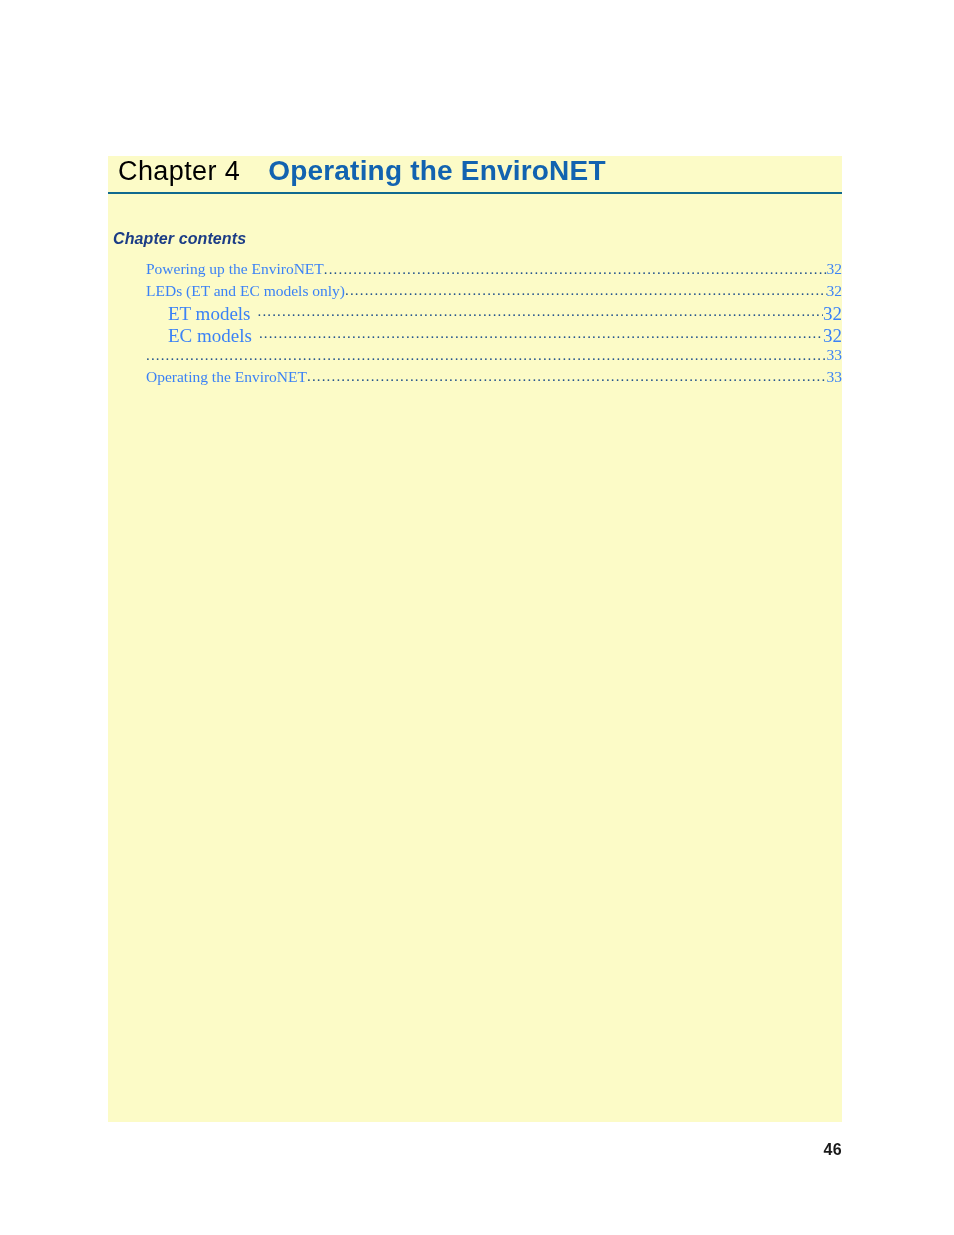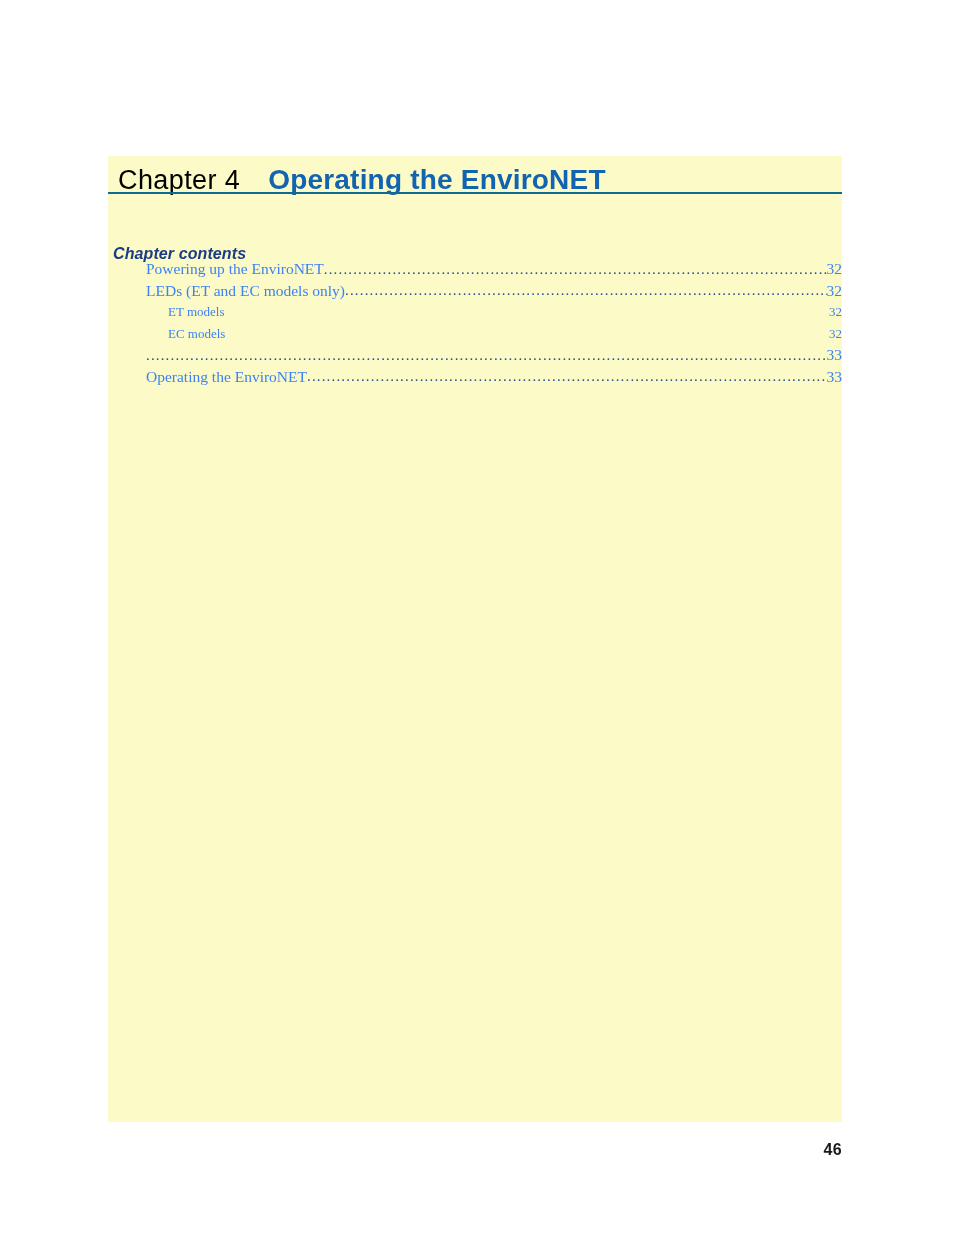--- a/index.html
+++ b/index.html
@@ -31,21 +31,21 @@
     top: 156px;
     width: 734px;
     height: 966px;
     background: #fcfbc7;
   }
 
   
   .chapter-head {
     position: absolute;
     left: 118px;
-    top: 166px;
+    top: 157px;
     width: 724px;
     height: 36px;
     display: flex;
     align-items: baseline;
     white-space: nowrap;
   }
   .chapter-label {
     font-family: "Liberation Sans", "DejaVu Sans", sans-serif;
     font-size: 27px;
     font-weight: 400;
@@ -70,21 +70,21 @@
     top: 192px;
     width: 734px;
     height: 2px;
     background: #10698f;
   }
 
   
   .contents-heading {
     position: absolute;
     left: 113px;
-    top: 246px;
+    top: 231px;
     font-family: "Liberation Sans", "DejaVu Sans", sans-serif;
     font-size: 16px;
     font-weight: 700;
     font-style: italic;
     letter-spacing: 0.1px;
     color: #1b3c86;
     line-height: 1;
     white-space: nowrap;
   }
 
@@ -99,21 +99,21 @@
     display: flex;
     align-items: baseline;
     font-size: 15.5px;
     color: #3b82f6;
     line-height: 21.6px;
     height: 21.6px;
     white-space: nowrap;
   }
   .toc-row.level-2 {
     padding-left: 22px;
-    font-size: 13px;
+    font-size: 19px;
   }
   .toc-title {
     flex: 0 0 auto;
   }
   .toc-gap {
     flex: 0 0 auto;
     width: 0;
   }
   .toc-row.level-2 .toc-gap {
     width: 7px;

